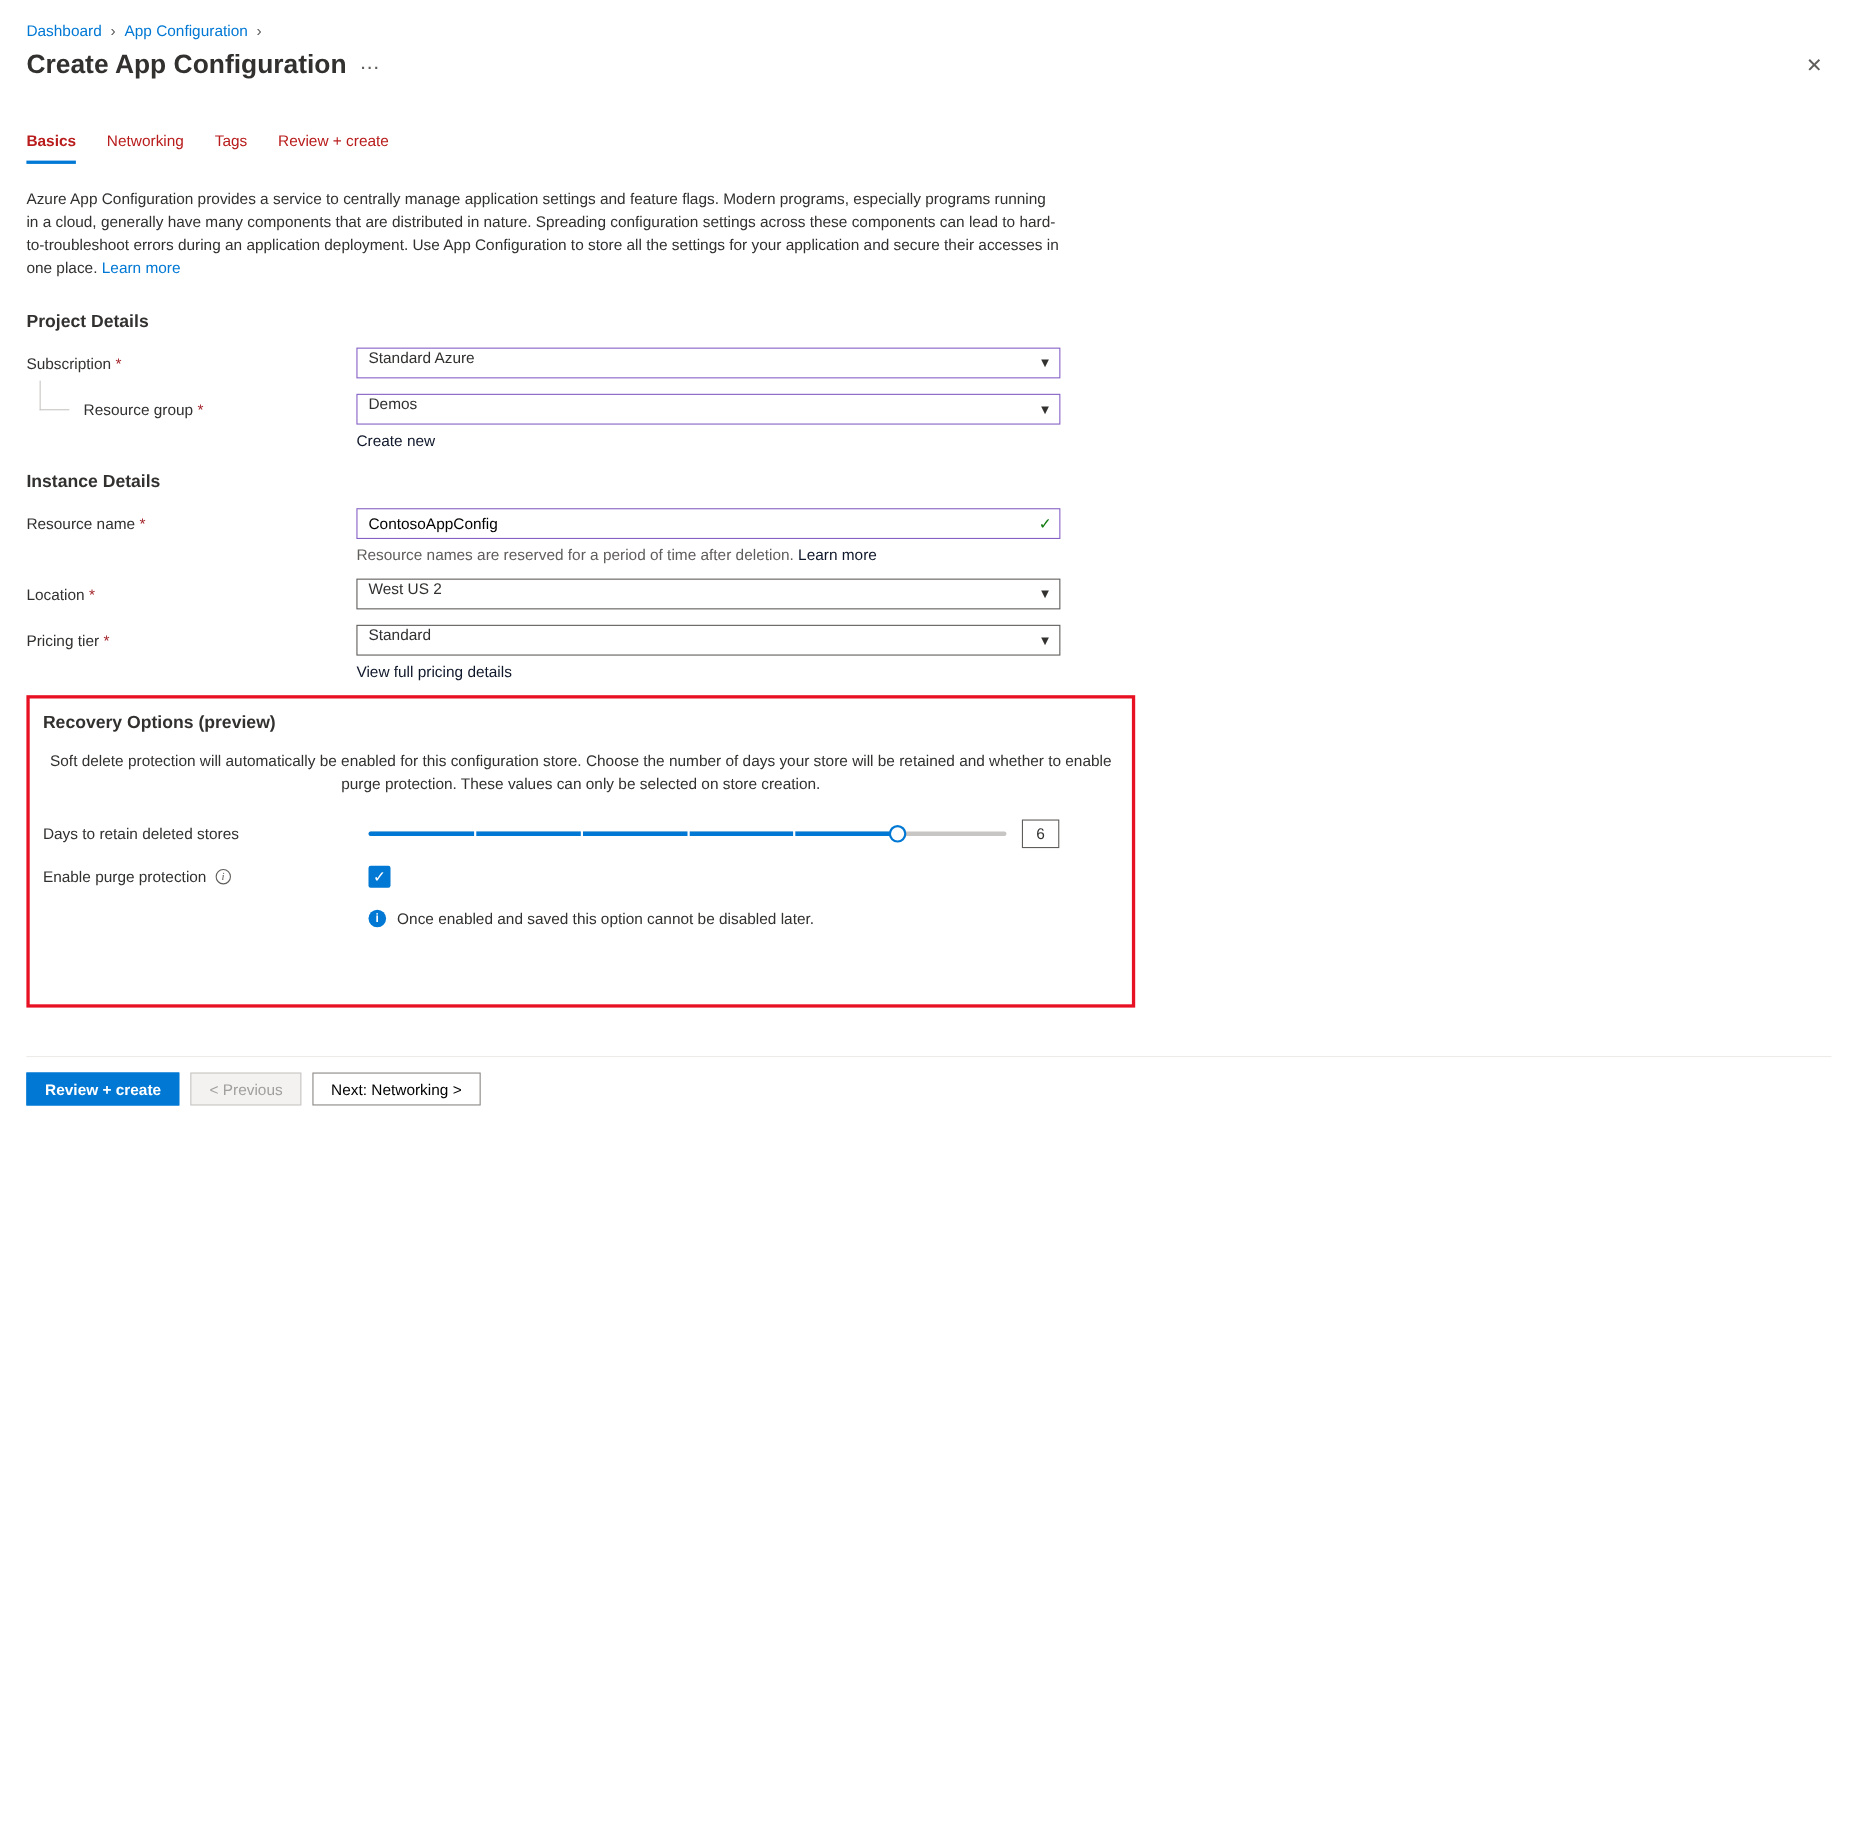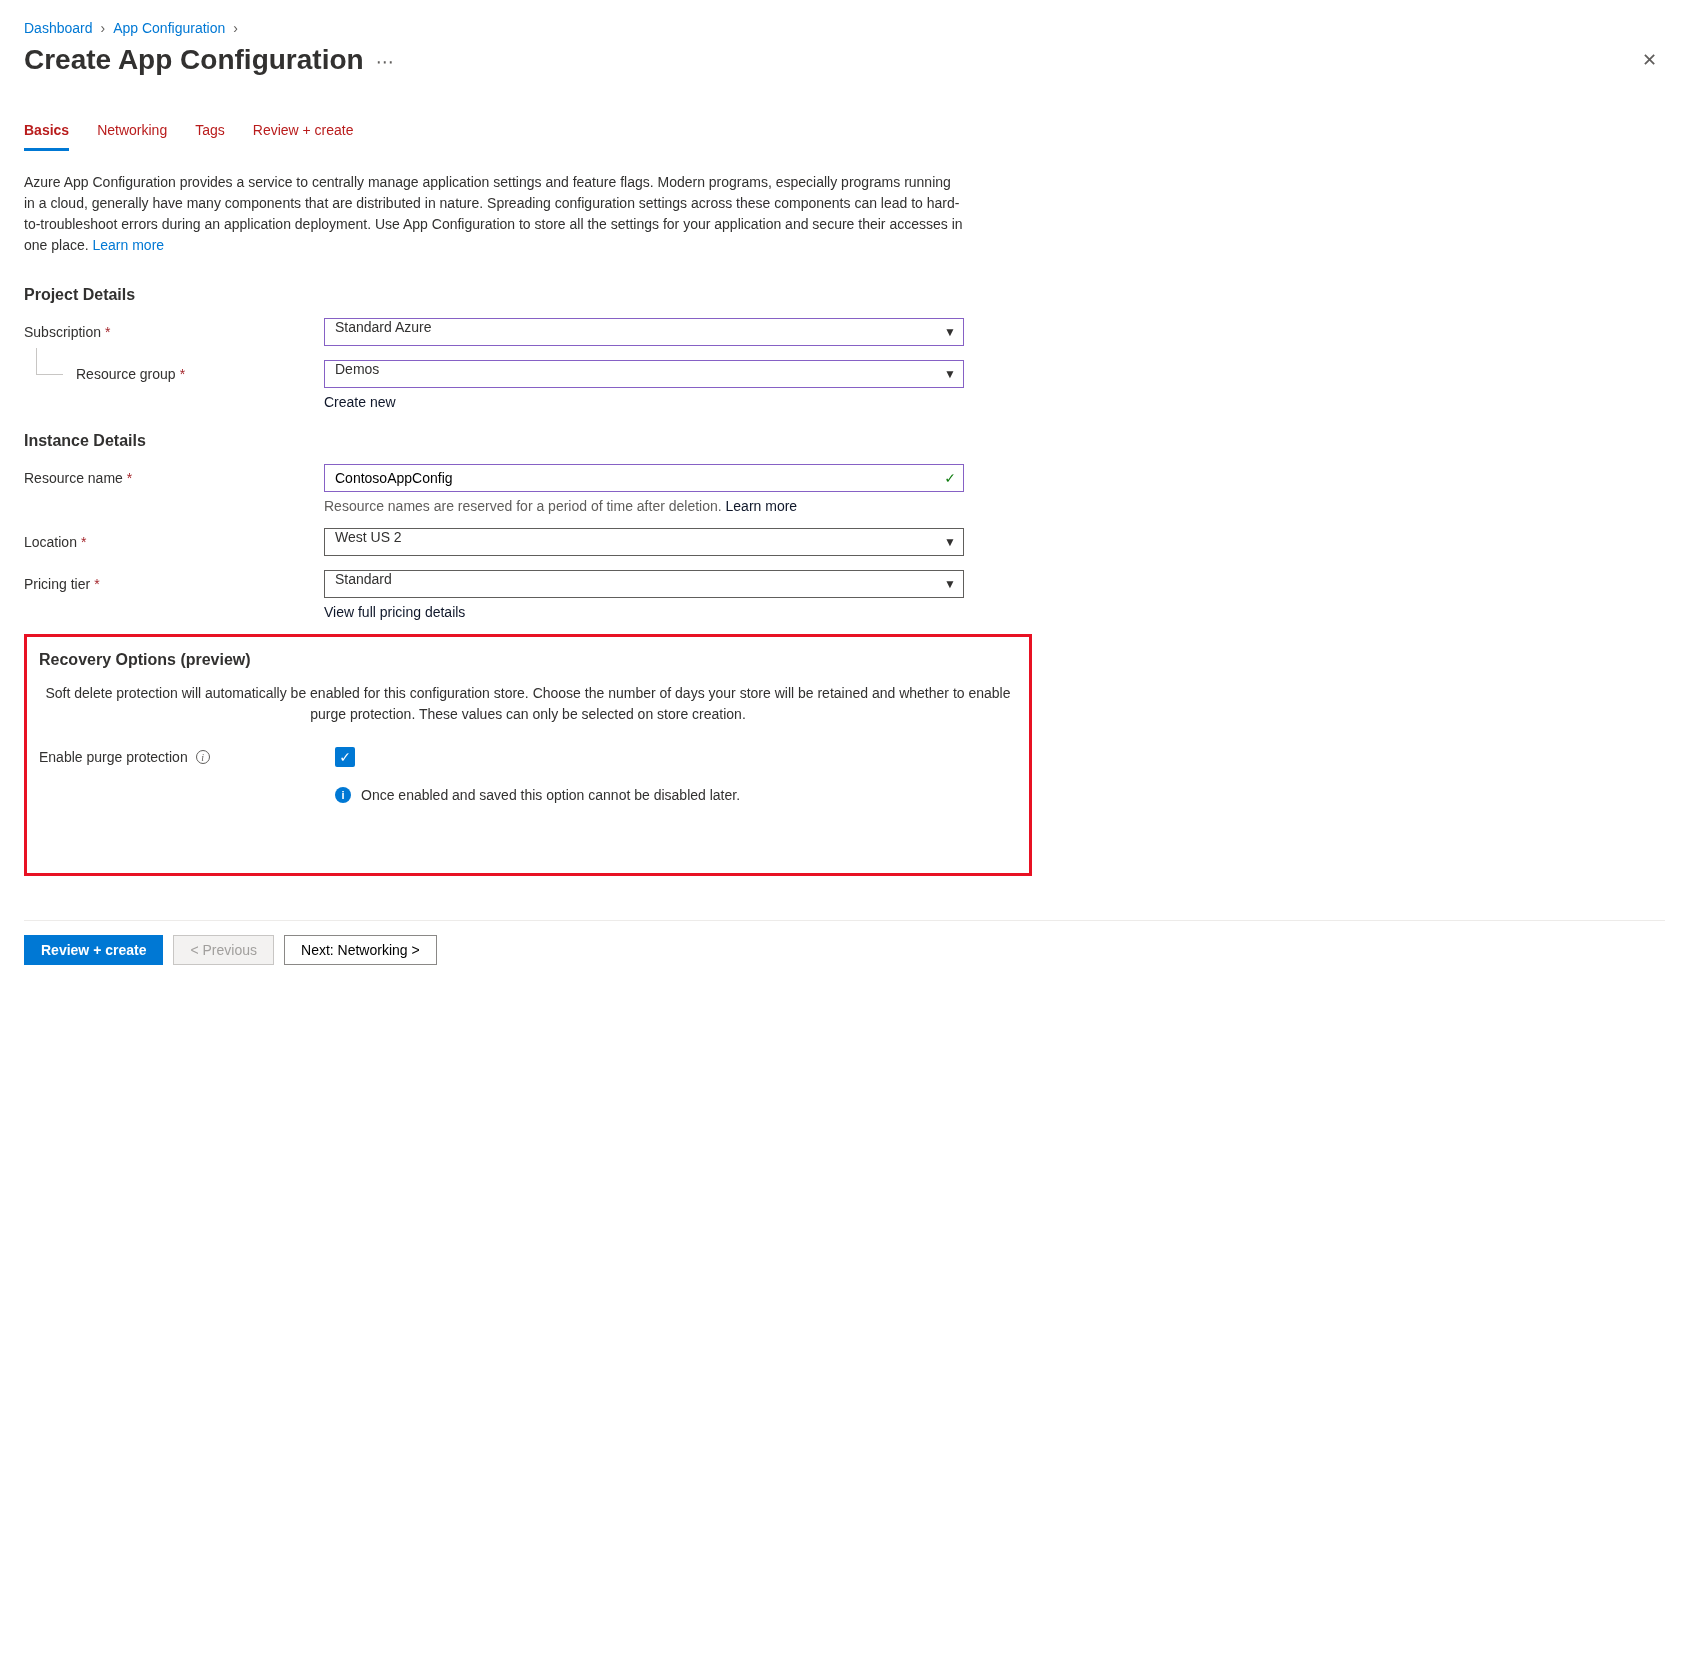--- a/index.html
+++ b/index.html
@@ -19,21 +19,21 @@
   }
   .breadcrumb a { color: #0078d4; text-decoration: none; }
   .breadcrumb-sep { color: #605e5c; }
   .title-row {
     display: flex;
     align-items: center;
     justify-content: space-between;
     margin-bottom: 40px;
   }
   .title-left { display: flex; align-items: center; gap: 12px; }
-  .page-title { font-size: 28px; font-weight: 600; }
+  .page-title { font-size: 24px; font-weight: 600; }
   .more-icon { font-size: 18px; color: #605e5c; cursor: pointer; letter-spacing: 1px; line-height: 1; padding-top: 4px;}
   .close-icon { font-size: 18px; color: #605e5c; cursor: pointer; padding: 4px 8px; }
   .tabs {
     display: flex;
     gap: 28px;
     border-bottom: 1px solid transparent;
     margin-bottom: 20px;
   }
   .tab {
     padding: 6px 0 10px 0;
@@ -254,20 +254,34 @@
     <div class="select">Standard</div>
     <span class="select-caret">▼</span>
   </div>
 </div>
 <div class="helper"><a href="#" class="link">View full pricing details</a></div>
 
 <div class="recovery-box">
   <h2 class="section-heading" style="margin-top:0">Recovery Options (preview)</h2>
   <p class="recovery-desc">Soft delete protection will automatically be enabled for this configuration store. Choose the number of days your store will be retained and whether to enable purge protection. These values can only be selected on store creation.</p>
 
+  <div class="form-row">
+    <div class="form-label" style="width:296px">Days to retain deleted stores</div>
+    <div class="slider-wrap">
+      <div class="slider-track">
+        <div class="slider-fill"></div>
+        <div class="slider-tick" style="left:16.6%"></div>
+        <div class="slider-tick" style="left:33.3%"></div>
+        <div class="slider-tick" style="left:50%"></div>
+        <div class="slider-tick" style="left:66.6%"></div>
+        <div class="slider-thumb"></div>
+      </div>
+      <div class="slider-val">6</div>
+    </div>
+  </div>
 
   <div class="form-row" style="margin-top:16px">
     <div class="form-label" style="width:296px">
       <span>Enable purge protection</span>
       <span class="info-icon-small">i</span>
     </div>
     <div class="checkbox">✓</div>
   </div>
 
   <div class="info-row info-row-wide" style="margin-left:296px">

